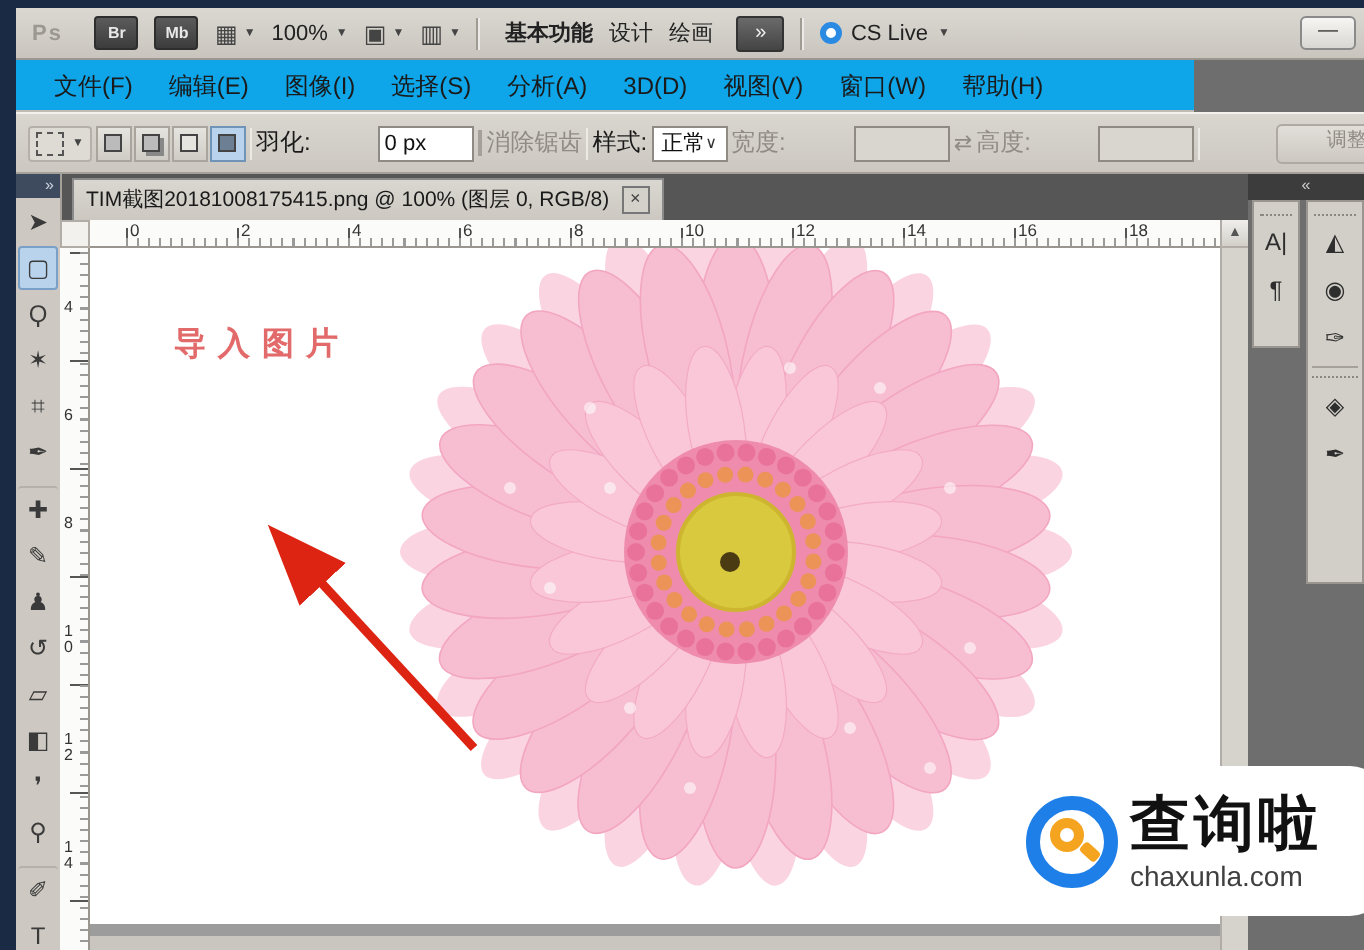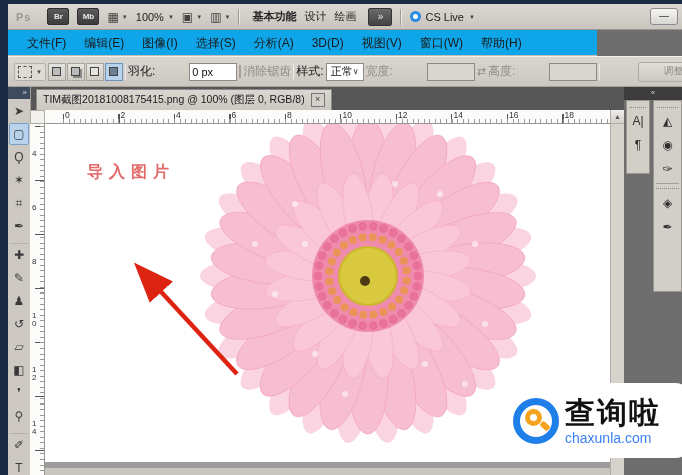--- a/index.html
+++ b/index.html
@@ -92,21 +92,21 @@
   .grip{height:5px;border-bottom:1px dotted #8c8880;margin:1px 3px 2px;}
   .p-ico{width:22px;height:22px;margin:2px auto;text-align:center;line-height:22px;font-size:12px;color:#2e2e2e;}
   .p-div{height:4px;border-top:1px solid #a5a19a;border-bottom:1px dotted #8c8880;margin:3px 2px;}
   
   #watermark{left:503px;top:383px;width:190px;height:75px;background:#fff;border-radius:18px;
              display:flex;align-items:center;padding:0 0 0 10px;box-sizing:border-box;gap:6px;}
   #wm-ring{width:46px;height:46px;border:7px solid #1f7fe8;border-radius:50%;box-sizing:border-box;position:relative;flex:none;}
   #wm-glass{position:absolute;left:5px;top:4px;width:17px;height:17px;border:5px solid #f5a41f;border-radius:50%;box-sizing:border-box;}
   #wm-handle{position:absolute;left:20px;top:18px;width:10px;height:6px;background:#f5a41f;transform:rotate(42deg);border-radius:2px;}
   #wm-text .brand{font-family:"Liberation Serif","DejaVu Serif",serif;font-size:30px;font-weight:bold;color:#111;letter-spacing:2px;line-height:32px;}
-  #wm-text .dom{font-size:14px;color:#3b82f6;line-height:14px;margin-top:2px;}
+  #wm-text .dom{font-size:14px;color:#404040;line-height:14px;margin-top:2px;}
 </style>
 </head>
 <body>
 
 <div class="abs" id="win-top"></div>
 <div class="abs" id="win-left"></div>
 
 <div class="abs" id="app-bar">
   <span id="ps-logo">Ps</span>
   <span class="chip">Br</span>

